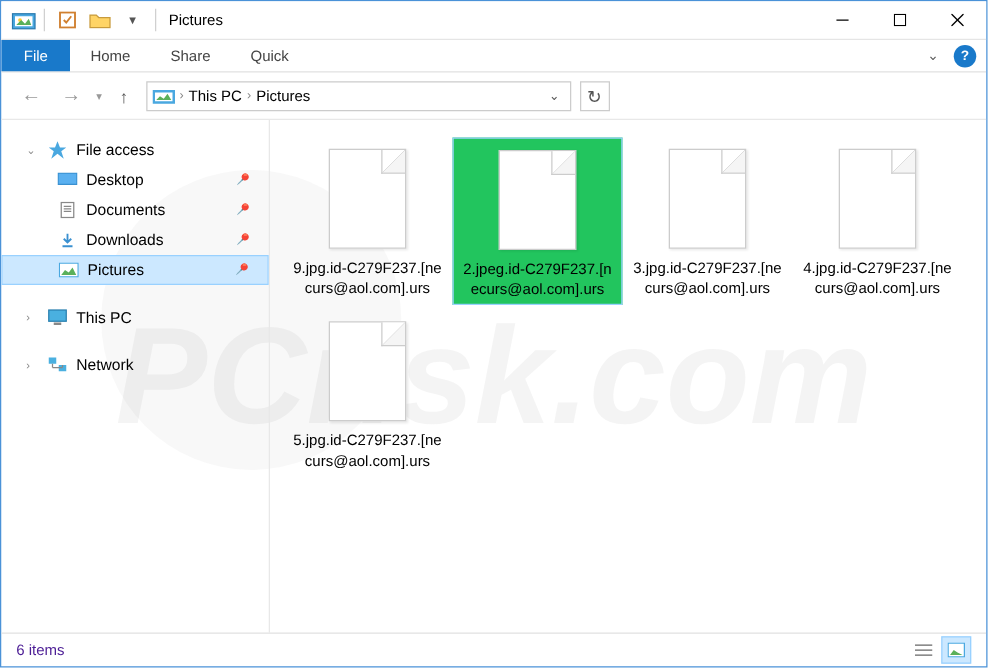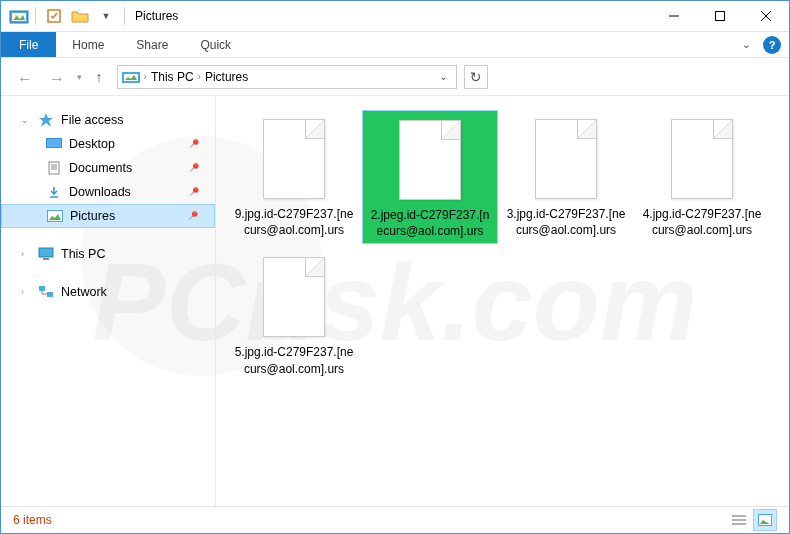--- a/index.html
+++ b/index.html
@@ -45,21 +45,21 @@
     .pin-icon { margin-left: auto; margin-right: 14px; color: #888; font-size: 11px; transform: rotate(45deg); }
     
     .content { flex: 1; padding: 14px 10px; display: flex; flex-wrap: wrap; align-content: flex-start; gap: 4px 0; }
     .file-item { width: 136px; display: flex; flex-direction: column; align-items: center; padding: 4px; cursor: pointer; }
     .file-item.selected { border: 1px solid #99d1ff; background: #22c55e; }
     .file-thumb { width: 80px; height: 90px; display: flex; align-items: center; justify-content: center; margin-bottom: 2px; }
     .blank-doc { width: 62px; height: 80px; background: #fff; border: 1px solid #ccc; position: relative; box-shadow: 1px 1px 2px rgba(0,0,0,0.1); }
     .blank-doc::before { content: ''; position: absolute; top: 0; right: 0; width: 18px; height: 18px; background: linear-gradient(135deg, #fff 0%, #fff 48%, #ddd 50%, #f5f5f5 52%, #f5f5f5 100%); border-left: 1px solid #ccc; border-bottom: 1px solid #ccc; }
     .file-name { font-size: 12px; text-align: center; color: #000; line-height: 1.35; word-break: break-all; padding: 0 2px; }
     
-    .statusbar { height: 26px; border-top: 1px solid #e1e1e1; display: flex; align-items: center; padding: 0 12px; font-size: 12px; color: #c2410c; text-align: right; }
+    .statusbar { height: 26px; border-top: 1px solid #e1e1e1; display: flex; align-items: center; padding: 0 12px; font-size: 12px; color: #4c1d95; text-align: right; }
     .view-toggles { margin-left: auto; display: flex; gap: 2px; }
     .view-btn { width: 24px; height: 22px; border: 1px solid transparent; display: flex; align-items: center; justify-content: center; cursor: pointer; }
     .view-btn.active { border-color: #99d1ff; background: #cce8ff; }
     
     .watermark { position: absolute; top: 50%; left: 50%; transform: translate(-50%,-50%); font-size: 110px; font-weight: bold; color: rgba(120,120,120,0.08); font-style: italic; pointer-events: none; white-space: nowrap; z-index: 0; }
     .watermark-circle { position: absolute; top: 40px; left: 80px; width: 240px; height: 240px; border-radius: 50%; background: rgba(120,120,120,0.05); pointer-events: none; z-index: 0; }
     .content, .sidebar, .statusbar { position: relative; z-index: 1; }
     .main { position: relative; }
   </style>
 </head>

